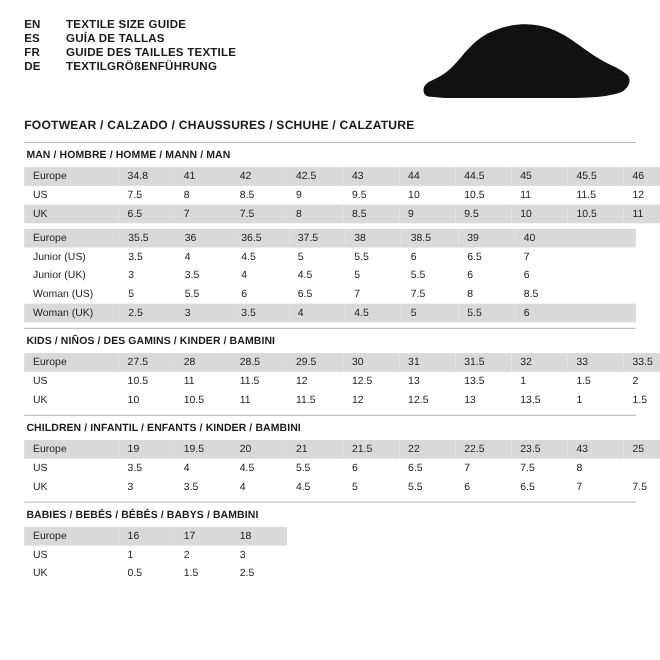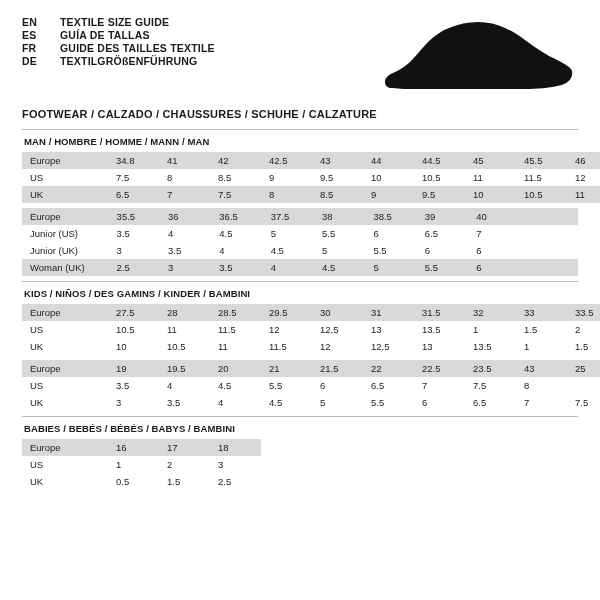--- a/index.html
+++ b/index.html
@@ -228,20 +228,32 @@
           <td class="val">3</td>
           <td class="val">3.5</td>
           <td class="val">4</td>
           <td class="val">4.5</td>
           <td class="val">5</td>
           <td class="val">5.5</td>
           <td class="val">6</td>
           <td class="val">6</td>
           <td></td>
         </tr>
+        <tr>
+          <td class="lbl">Woman (US)</td>
+          <td class="val">5</td>
+          <td class="val">5.5</td>
+          <td class="val">6</td>
+          <td class="val">6.5</td>
+          <td class="val">7</td>
+          <td class="val">7.5</td>
+          <td class="val">8</td>
+          <td class="val">8.5</td>
+          <td></td>
+        </tr>
         <tr class="shaded">
           <td class="lbl">Woman (UK)</td>
           <td class="val">2.5</td>
           <td class="val">3</td>
           <td class="val">3.5</td>
           <td class="val">4</td>
           <td class="val">4.5</td>
           <td class="val">5</td>
           <td class="val">5.5</td>
           <td class="val">6</td>
@@ -300,20 +312,21 @@
           <td class="val">1</td>
           <td class="val">1.5</td>
         </tr>
       </tbody>
     </table>
   </div>
 
   <div class="spacer-xs"></div>
 
   <div class="section">
+    <div class="section-title">CHILDREN / INFANTIL / ENFANTS / KINDER / BAMBINI</div>
     <table class="size">
       <colgroup>
           <col style="width:86px">
           <col span="10" style="width:51px">
         </colgroup>
       <tbody>
         <tr class="shaded">
           <td class="lbl">Europe</td>
           <td class="val">19</td>
           <td class="val">19.5</td>

